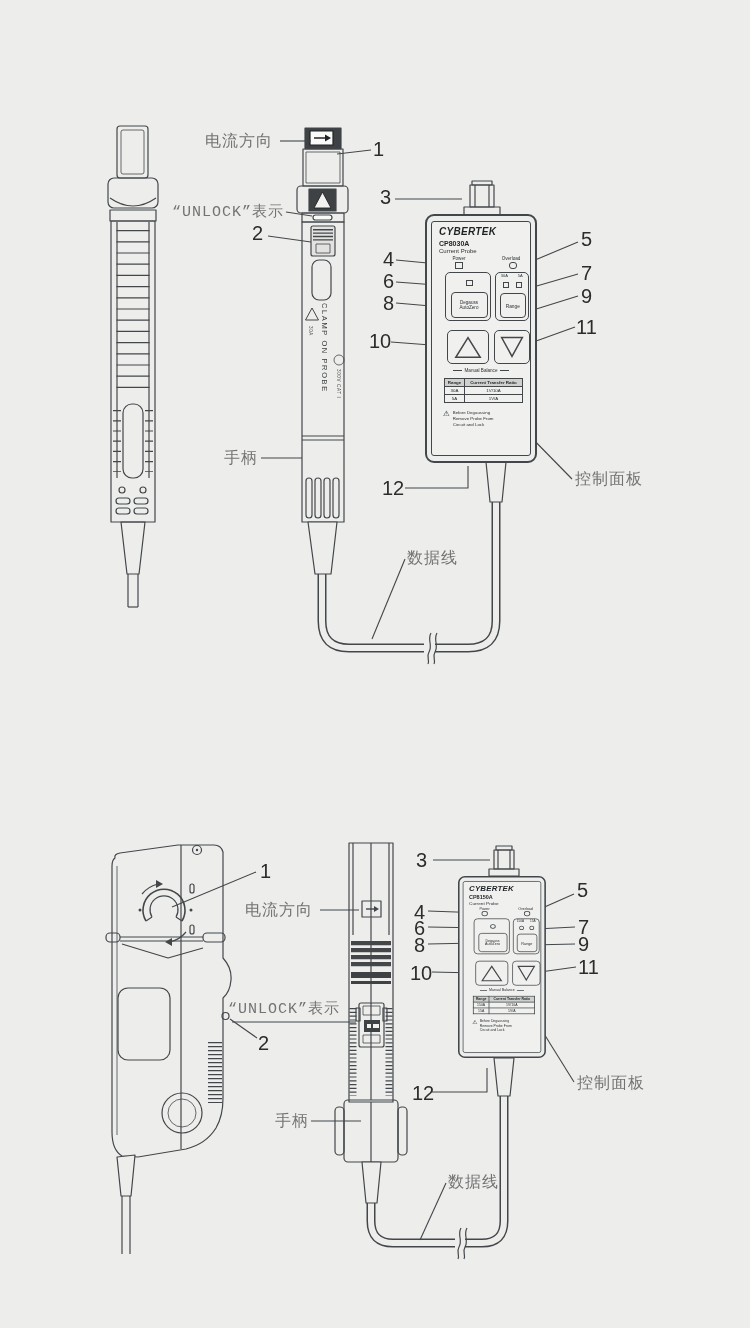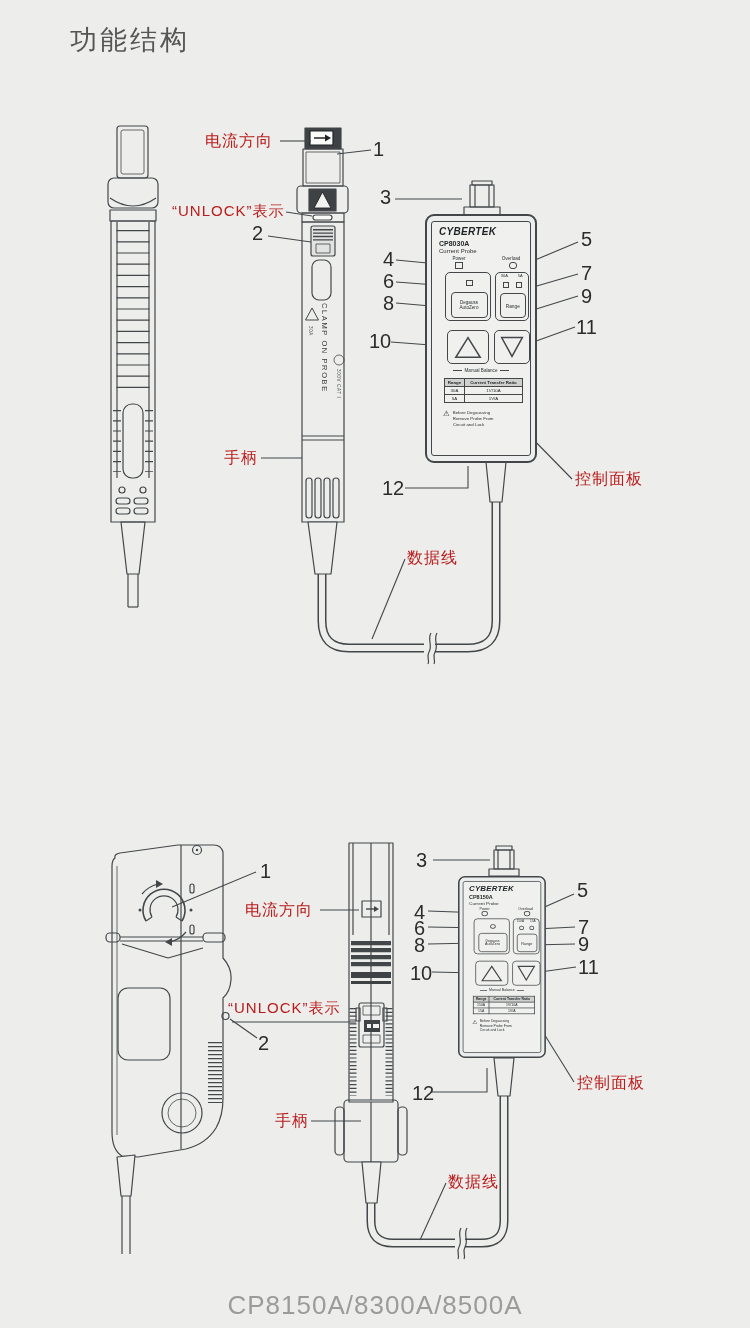--- a/index.html
+++ b/index.html
@@ -3,21 +3,21 @@
 <meta charset="utf-8">
 <style>
   html,body{margin:0;padding:0;background:#edeeec;}
   .stage{position:relative;width:750px;height:1328px;background:#edeeec;overflow:hidden;
          font-family:"Liberation Sans","DejaVu Sans",sans-serif;color:#333;}
   .title{position:absolute;left:70px;top:22px;font-size:27px;font-weight:500;color:#555;
          letter-spacing:3px;margin:0;}
   svg.art{position:absolute;left:0;top:0;}
   svg.art *{vector-effect:non-scaling-stroke;}
   .lbl{position:absolute;white-space:nowrap;}
-  .cjk{font-size:16px;color:#b91c1c;letter-spacing:1px;}
+  .cjk{font-size:16px;color:#737373;letter-spacing:1px;font-family:Liberation Mono, monospace;}
   .num{font-size:20px;color:#2c2c2c;}
   .caption{position:absolute;left:0;width:750px;text-align:center;font-size:26px;
            color:#9b9b9b;letter-spacing:1px;}
   .vtext{position:absolute;writing-mode:vertical-rl;text-orientation:sideways;color:#3c4042;}
   .vmain{font-size:7.5px;letter-spacing:1.6px;}
   .vtiny{font-size:4.6px;letter-spacing:.6px;}
   
   .panel{position:absolute;width:112px;height:249px;border:2px solid #43474a;border-radius:9px;
          background:#eceded;box-sizing:border-box;}
   .face{position:absolute;left:4px;top:5px;width:98px;height:233px;border:1.2px solid #43474a;
@@ -58,21 +58,20 @@
   .pwarn{left:11px;top:188px;display:flex;gap:3px;}
   .wicon{font-size:7.5px;color:#2c3033;line-height:1;}
   .wlines{font-size:4.4px;line-height:1.35;color:#2c3033;}
   .fig2panel{left:458px;top:876px;transform:scale(.785,.731);transform-origin:0 0;}
   .fig2panel .led{border-radius:50%;}
 </style>
 </head>
 <body>
 
 <div class="stage">
-  <h1 class="title">功能结构</h1>
 
   <svg class="art" width="750" height="1328" viewBox="0 0 750 1328" fill="none" stroke="#43474a" stroke-width="1.2" stroke-linejoin="round">
 
     <g>
       <rect x="117" y="126" width="31" height="52" rx="3"></rect>
       <rect x="121" y="130" width="23" height="44" rx="2" stroke-width="0.8"></rect>
       <rect x="108" y="178" width="50" height="30" rx="6"></rect>
       <path d="M110,198 Q133,214 156,198"></path>
       <rect x="110" y="210" width="46" height="11"></rect>
       <rect x="111" y="221" width="44" height="301"></rect>
@@ -422,14 +421,13 @@
         <span class="wicon">⚠</span>
         <div class="wlines">
           <div>Before Degaussing</div>
           <div>Remove Probe From</div>
           <div>Circuit and Lock</div>
         </div>
       </div>
     </div>
   </div>
 
-  <div class="caption" style="top:1290px">CP8150A/8300A/8500A</div>
 </div>
 
 </body></html>

